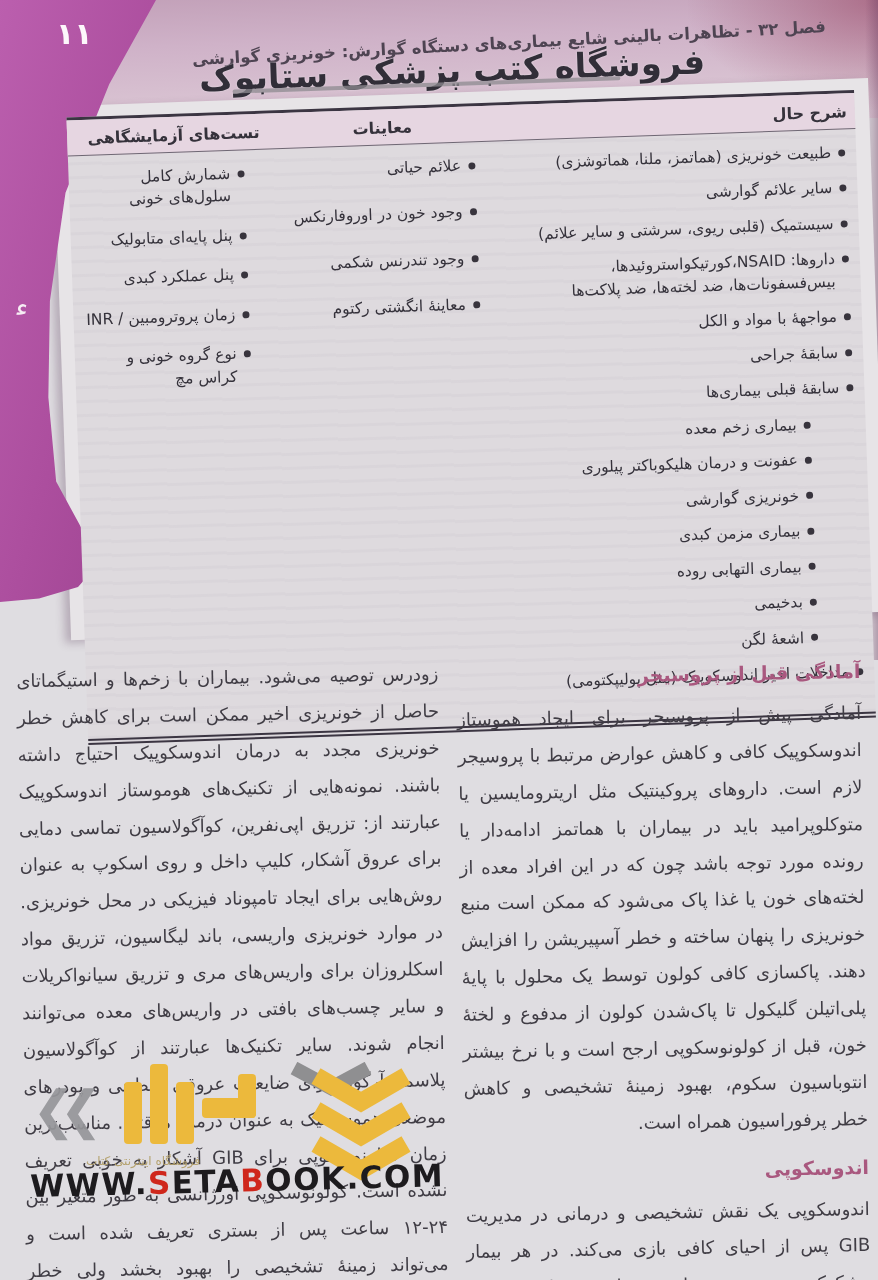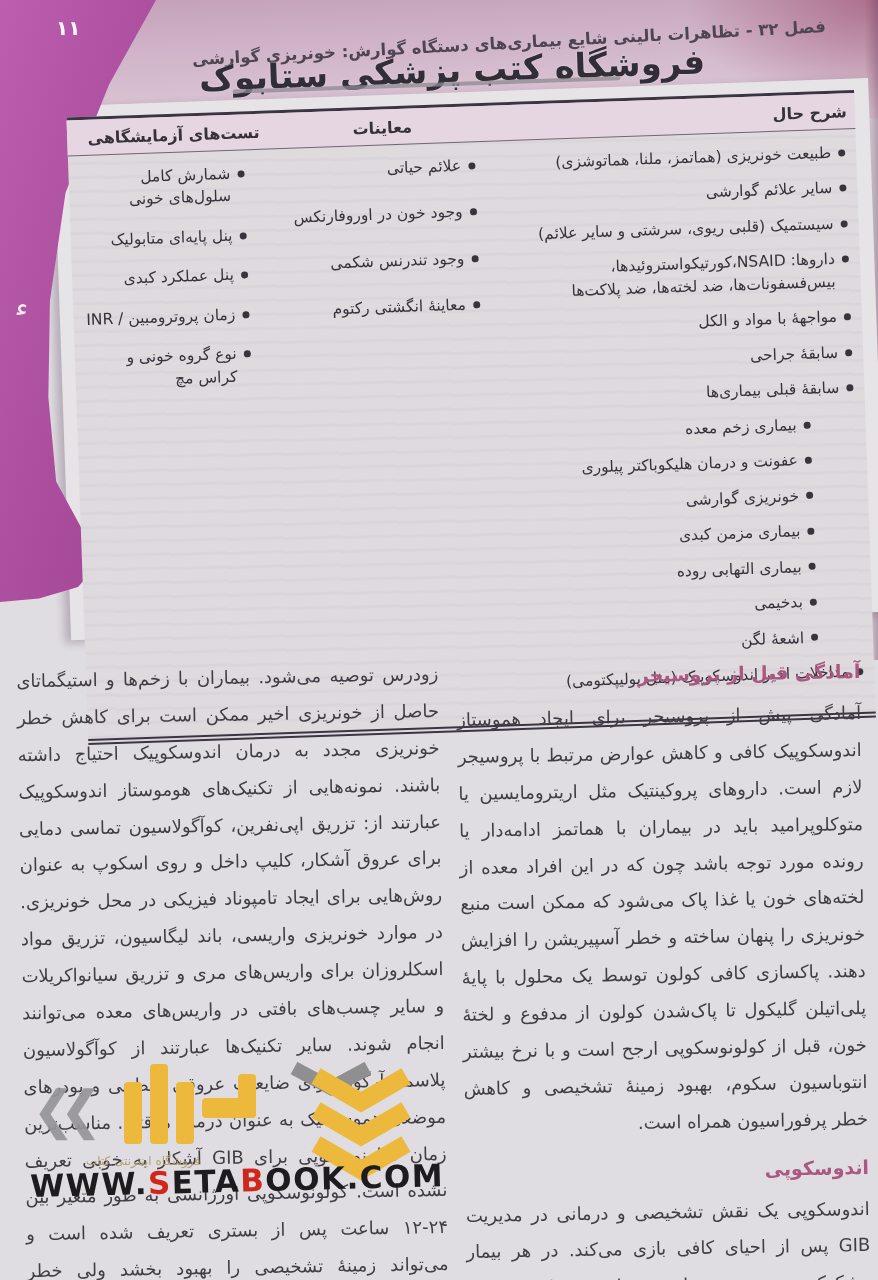--- a/index.html
+++ b/index.html
@@ -29,21 +29,21 @@
   }
   .sheet{
     position:absolute;left:52px;top:78px;width:816px;height:534px;
     background:#e7e4e7;
     transform:rotate(-2deg);transform-origin:top right;
     box-shadow:-6px 3px 8px rgba(80,45,80,.28);
     z-index:2;
   }
   .page-number{
     position:absolute;left:56px;top:16px;z-index:4;
-    color:#fdf7fb;font-size:20px;font-weight:700;letter-spacing:2px;
+    color:#fdf7fb;font-size:30px;font-weight:700;letter-spacing:2px;
   }
   .ornament{
     position:absolute;left:16px;top:292px;z-index:4;
     color:#f6eef4;font-size:27px;transform:rotate(14deg);
   }
   .chapter-title{
     position:absolute;right:34px;top:16px;width:672px;z-index:5;
     direction:rtl;text-align:center;
     transform:rotate(-3deg);transform-origin:top right;
     font-size:16.5px;font-weight:700;color:#4e4452;letter-spacing:.2px;

